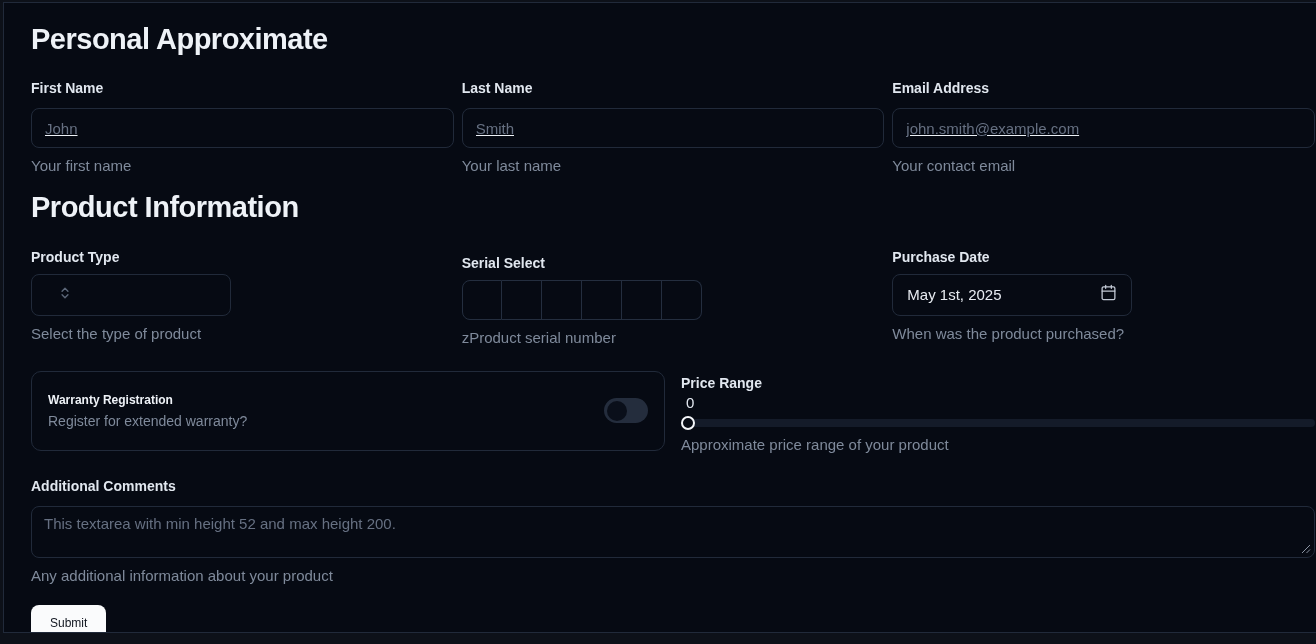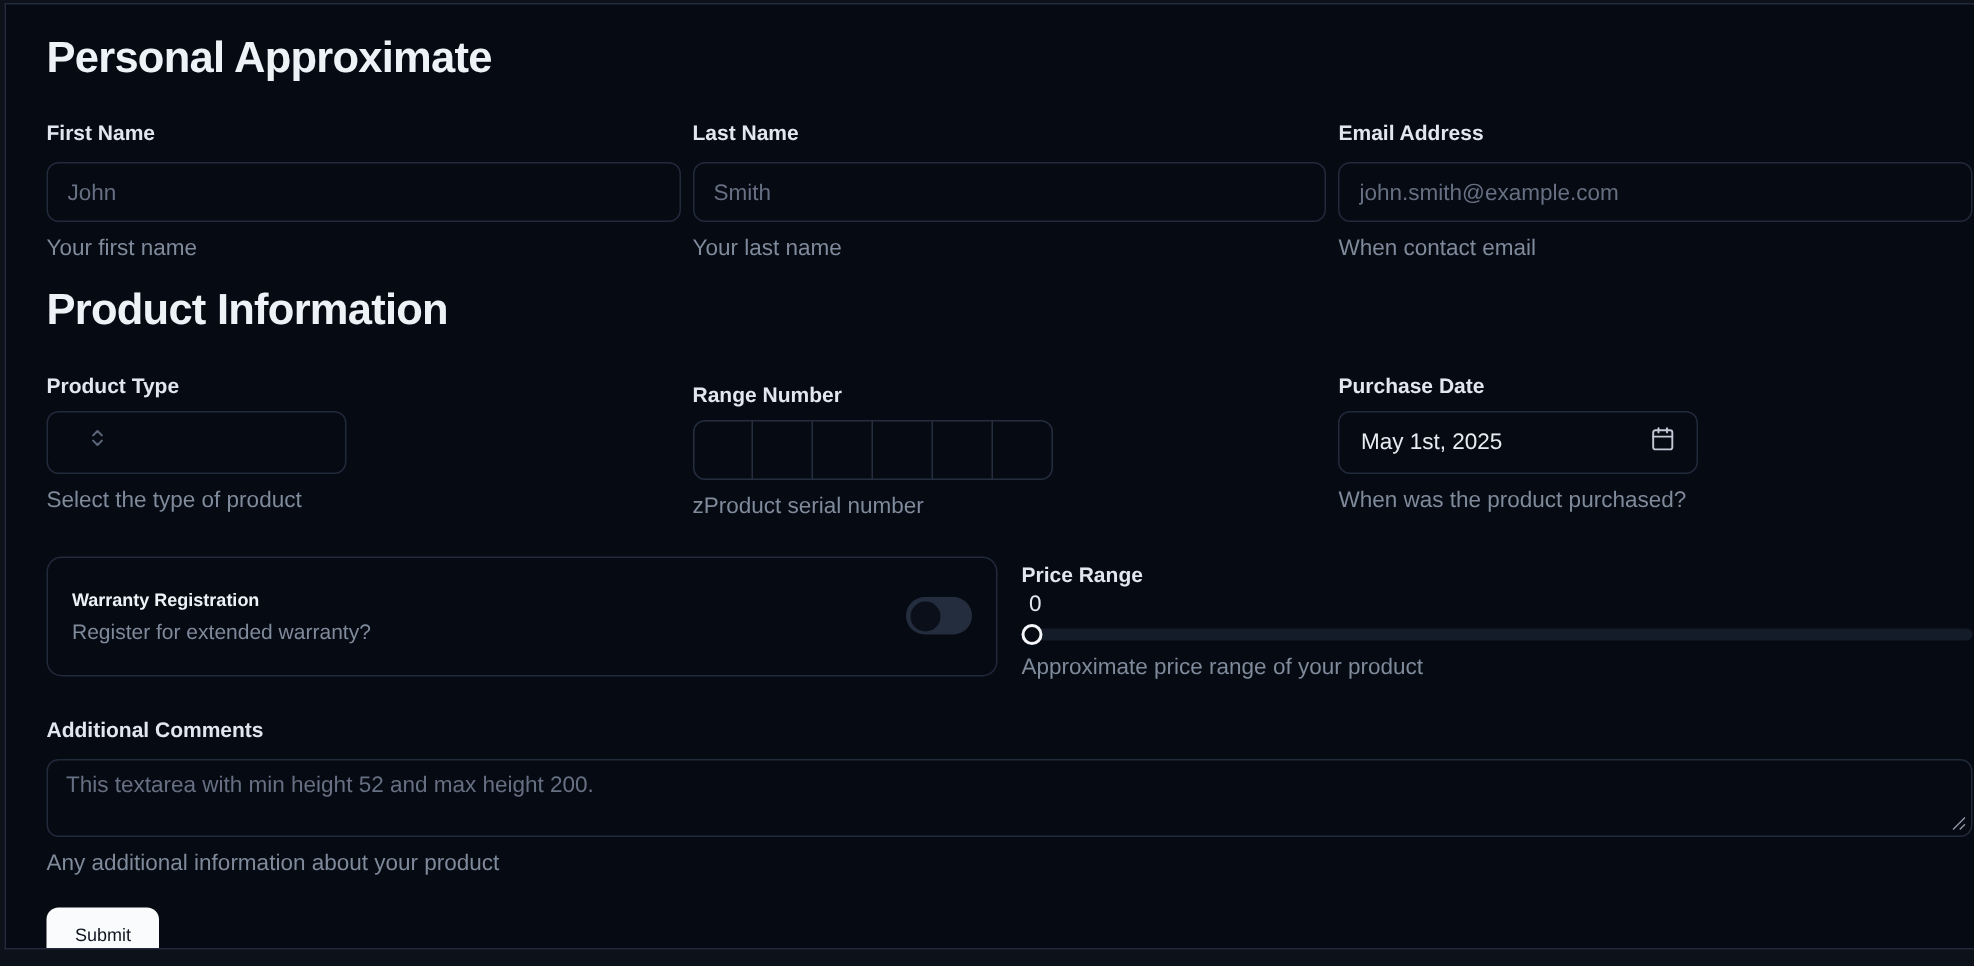--- a/index.html
+++ b/index.html
@@ -38,21 +38,21 @@
   h2.section-title.product{margin-top:16px;}
   .grid3{display:grid;grid-template-columns:repeat(3,1fr);gap:8px;}
   .field-label{
     display:block;font-size:14px;font-weight:600;color:#e1e7ef;
     line-height:17px;margin:0 0 11px 0;
   }
   .row2 .field-label{margin-bottom:8px;}
   .text-input{
     width:100%;height:40px;border:1px solid var(--input-border);border-radius:8px;
     background:transparent;color:var(--text-primary);font-size:15px;
-    padding:0 13px;outline:none;font-family:"Liberation Sans", sans-serif;
+    padding:0 13px;outline:none;font-family:"Liberation Sans", sans-serif;text-decoration:underline;
   }
   .text-input::placeholder{color:var(--placeholder);opacity:1;}
   .helper{font-size:15px;color:var(--text-muted);margin-top:9px;line-height:18px;}
   .serial-offset{margin-top:6px;}
   .select-box{
     width:200px;height:42px;border:1px solid var(--input-border);border-radius:8px;
     display:flex;align-items:center;padding-left:26px;cursor:pointer;background:transparent;
   }
   .otp-group{display:flex;}
   .otp-box{
@@ -124,42 +124,42 @@
         <div class="helper">Your first name</div>
       </div>
       <div>
         <label class="field-label">Last Name</label>
         <input class="text-input" type="text" placeholder="Smith" style="">
         <div class="helper">Your last name</div>
       </div>
       <div>
         <label class="field-label">Email Address</label>
         <input class="text-input" type="text" placeholder="john.smith@example.com" style="">
-        <div class="helper">When contact email</div>
+        <div class="helper">Your contact email</div>
       </div>
     </div>
 
     <h2 class="section-title product">Product Information</h2>
 
     <div class="grid3 row2">
       <div>
         <label class="field-label">Product Type</label>
         <div class="select-box">
           <span>
             <svg width="14" height="14" viewBox="0 0 24 24" fill="none" stroke="#5b6678" stroke-width="2.4" stroke-linecap="round" stroke-linejoin="round">
               <path d="m7 15 5 5 5-5"></path>
                 <path d="m7 9 5-5 5 5"></path>
             </svg>
           </span>
         </div>
         <div class="helper">Select the type of product</div>
       </div>
 
       <div class="serial-offset">
-        <label class="field-label">Range Number</label>
+        <label class="field-label">Serial Select</label>
         <div class="otp-group">
             <div class="otp-box"></div>
             <div class="otp-box"></div>
             <div class="otp-box"></div>
             <div class="otp-box"></div>
             <div class="otp-box"></div>
             <div class="otp-box"></div>
           </div>
         <div class="helper">zProduct serial number</div>
       </div>

